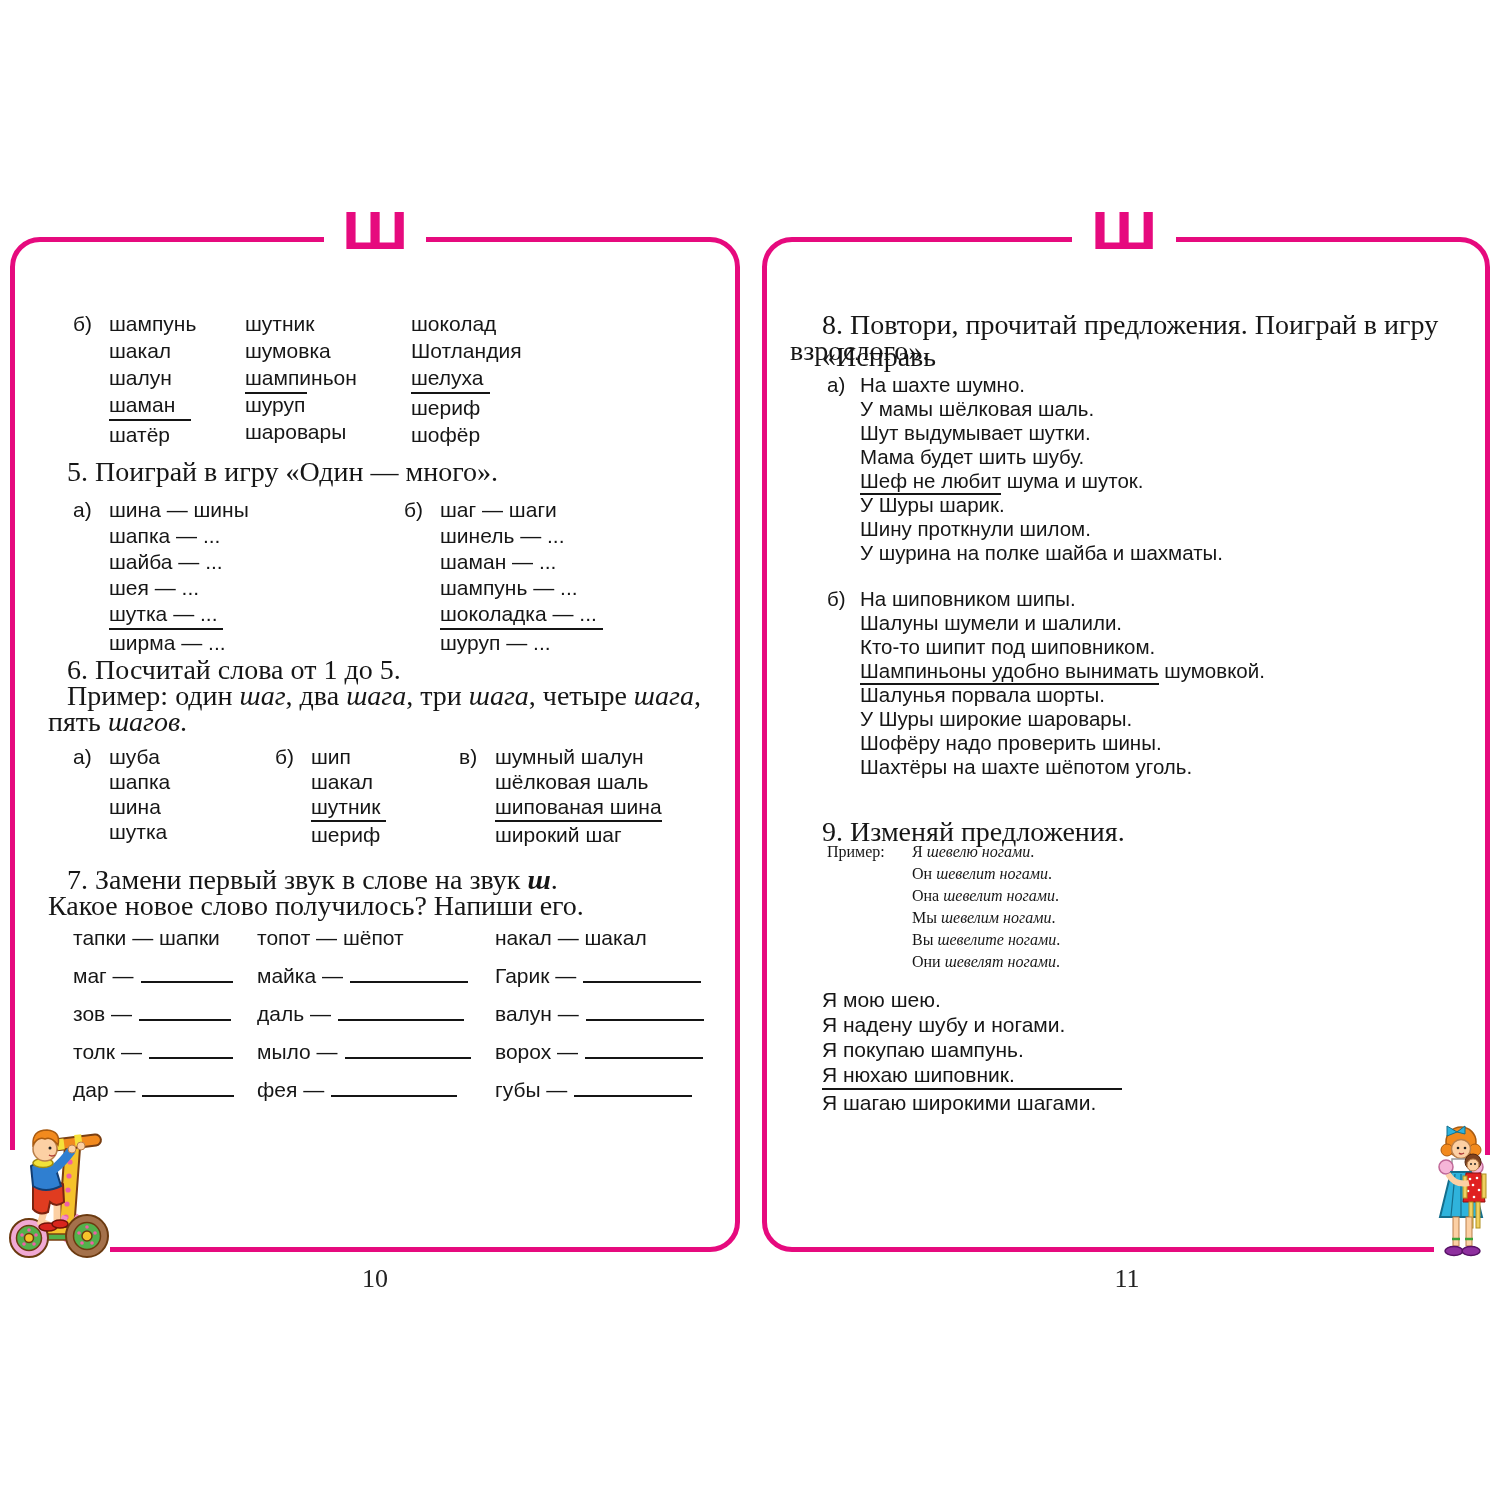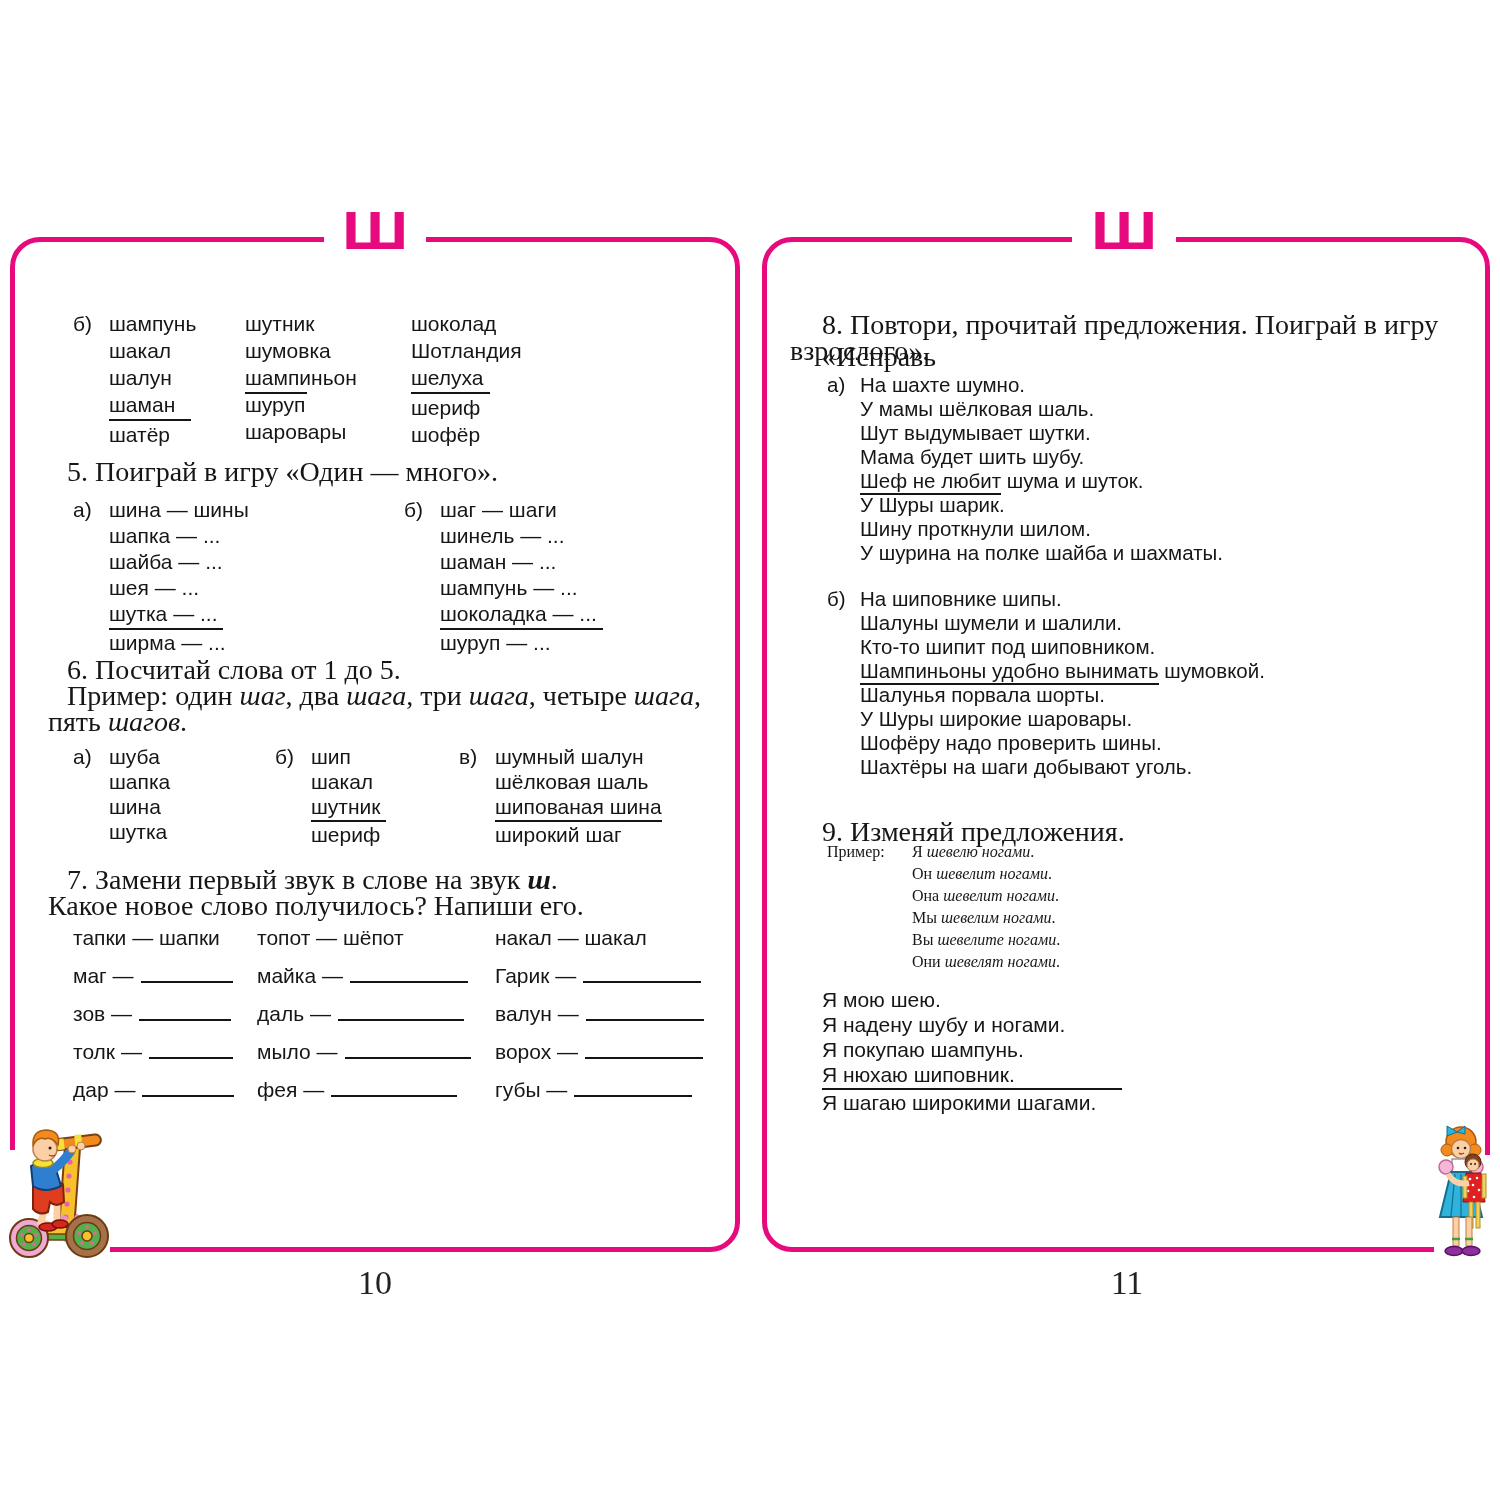--- a/index.html
+++ b/index.html
@@ -4,21 +4,21 @@
 <style>
   html,body{margin:0;padding:0;background:#ffffff;}
   .canvas{position:relative;width:1500px;height:1500px;background:#ffffff;color:#161616;overflow:hidden;}
   .abs{position:absolute;}
   .sans{font-family:"Liberation Sans",sans-serif;font-size:21px;}
   .serif{font-family:"Liberation Serif",serif;font-size:28px;}
   .page-box{position:absolute;top:237px;height:1015px;border:5px solid #e60a7e;border-radius:30px;box-sizing:border-box;background:transparent;}
   .gap-patch{position:absolute;background:#ffffff;}
   .big-letter{position:absolute;top:203px;text-align:center;color:#e60a7e;font-family:"Liberation Sans",sans-serif;font-weight:bold;font-size:54px;line-height:1;}
   .big-letter span{display:inline-block;transform:scaleX(1.22);}
-  .page-num{position:absolute;top:1264px;width:90px;text-align:center;font-family:"Liberation Serif",serif;font-size:34px;color:#222;}
+  .page-num{position:absolute;top:1264px;width:90px;text-align:center;font-family:"Liberation Serif",serif;font-size:26px;color:#222;}
   .row{display:flex;align-items:flex-start;}
   .marker{flex:0 0 36px;}
   .lh27 div{line-height:27px;}
   .lh26 div{line-height:26px;}
   .lh25 div{line-height:25px;}
   .lh24 div{line-height:24px;}
   .lh22 div{line-height:22px;}
   .ul{display:inline-block;border-bottom:2px solid #151515;padding-bottom:1px;}
   .ul-pad{padding-right:16px;}
   .ul-pad6{padding-right:6px;}
@@ -170,28 +170,28 @@
       <div><span class="u">Шеф не любит</span><span> шума и шуток.</span></div>
       <div><span class="u"></span><span>У Шуры шарик.</span></div>
       <div><span class="u"></span><span>Шину проткнули шилом.</span></div>
       <div><span class="u"></span><span>У шурина на полке шайба и шахматы.</span></div>
     </div>
   </div>
 
   <div class="abs sans lh24 row" style="left:827px;top:587px;font-size:20.5px;">
     <div class="marker" style="flex:0 0 33px;">б)</div>
     <div>
-      <div><span class="u"></span><span>На шиповнике шипы.</span></div>
+      <div><span class="u"></span><span>На шиповником шипы.</span></div>
       <div><span class="u"></span><span>Шалуны шумели и шалили.</span></div>
       <div><span class="u"></span><span>Кто-то шипит под шиповником.</span></div>
       <div><span class="u">Шампиньоны удобно вынимать</span><span> шумовкой.</span></div>
       <div><span class="u"></span><span>Шалунья порвала шорты.</span></div>
       <div><span class="u"></span><span>У Шуры широкие шаровары.</span></div>
       <div><span class="u"></span><span>Шофёру надо проверить шины.</span></div>
-      <div><span class="u"></span><span>Шахтёры на шаги добывают уголь.</span></div>
+      <div><span class="u"></span><span>Шахтёры на шахте шёпотом уголь.</span></div>
     </div>
   </div>
 
   <div class="abs serif" style="left:822px;top:816px;">9. Изменяй предложения.</div>
   <div class="abs serif lh22 row" style="left:827px;top:841px;font-size:16px;justify-content:flex-end;">
     <div class="ex9-label">Пример:</div>
     <div>
       <div><span>Я </span><span class="it">шевелю ногами</span><span>.</span></div>
       <div><span>Он </span><span class="it">шевелит ногами</span><span>.</span></div>
       <div><span>Она </span><span class="it">шевелит ногами</span><span>.</span></div>

